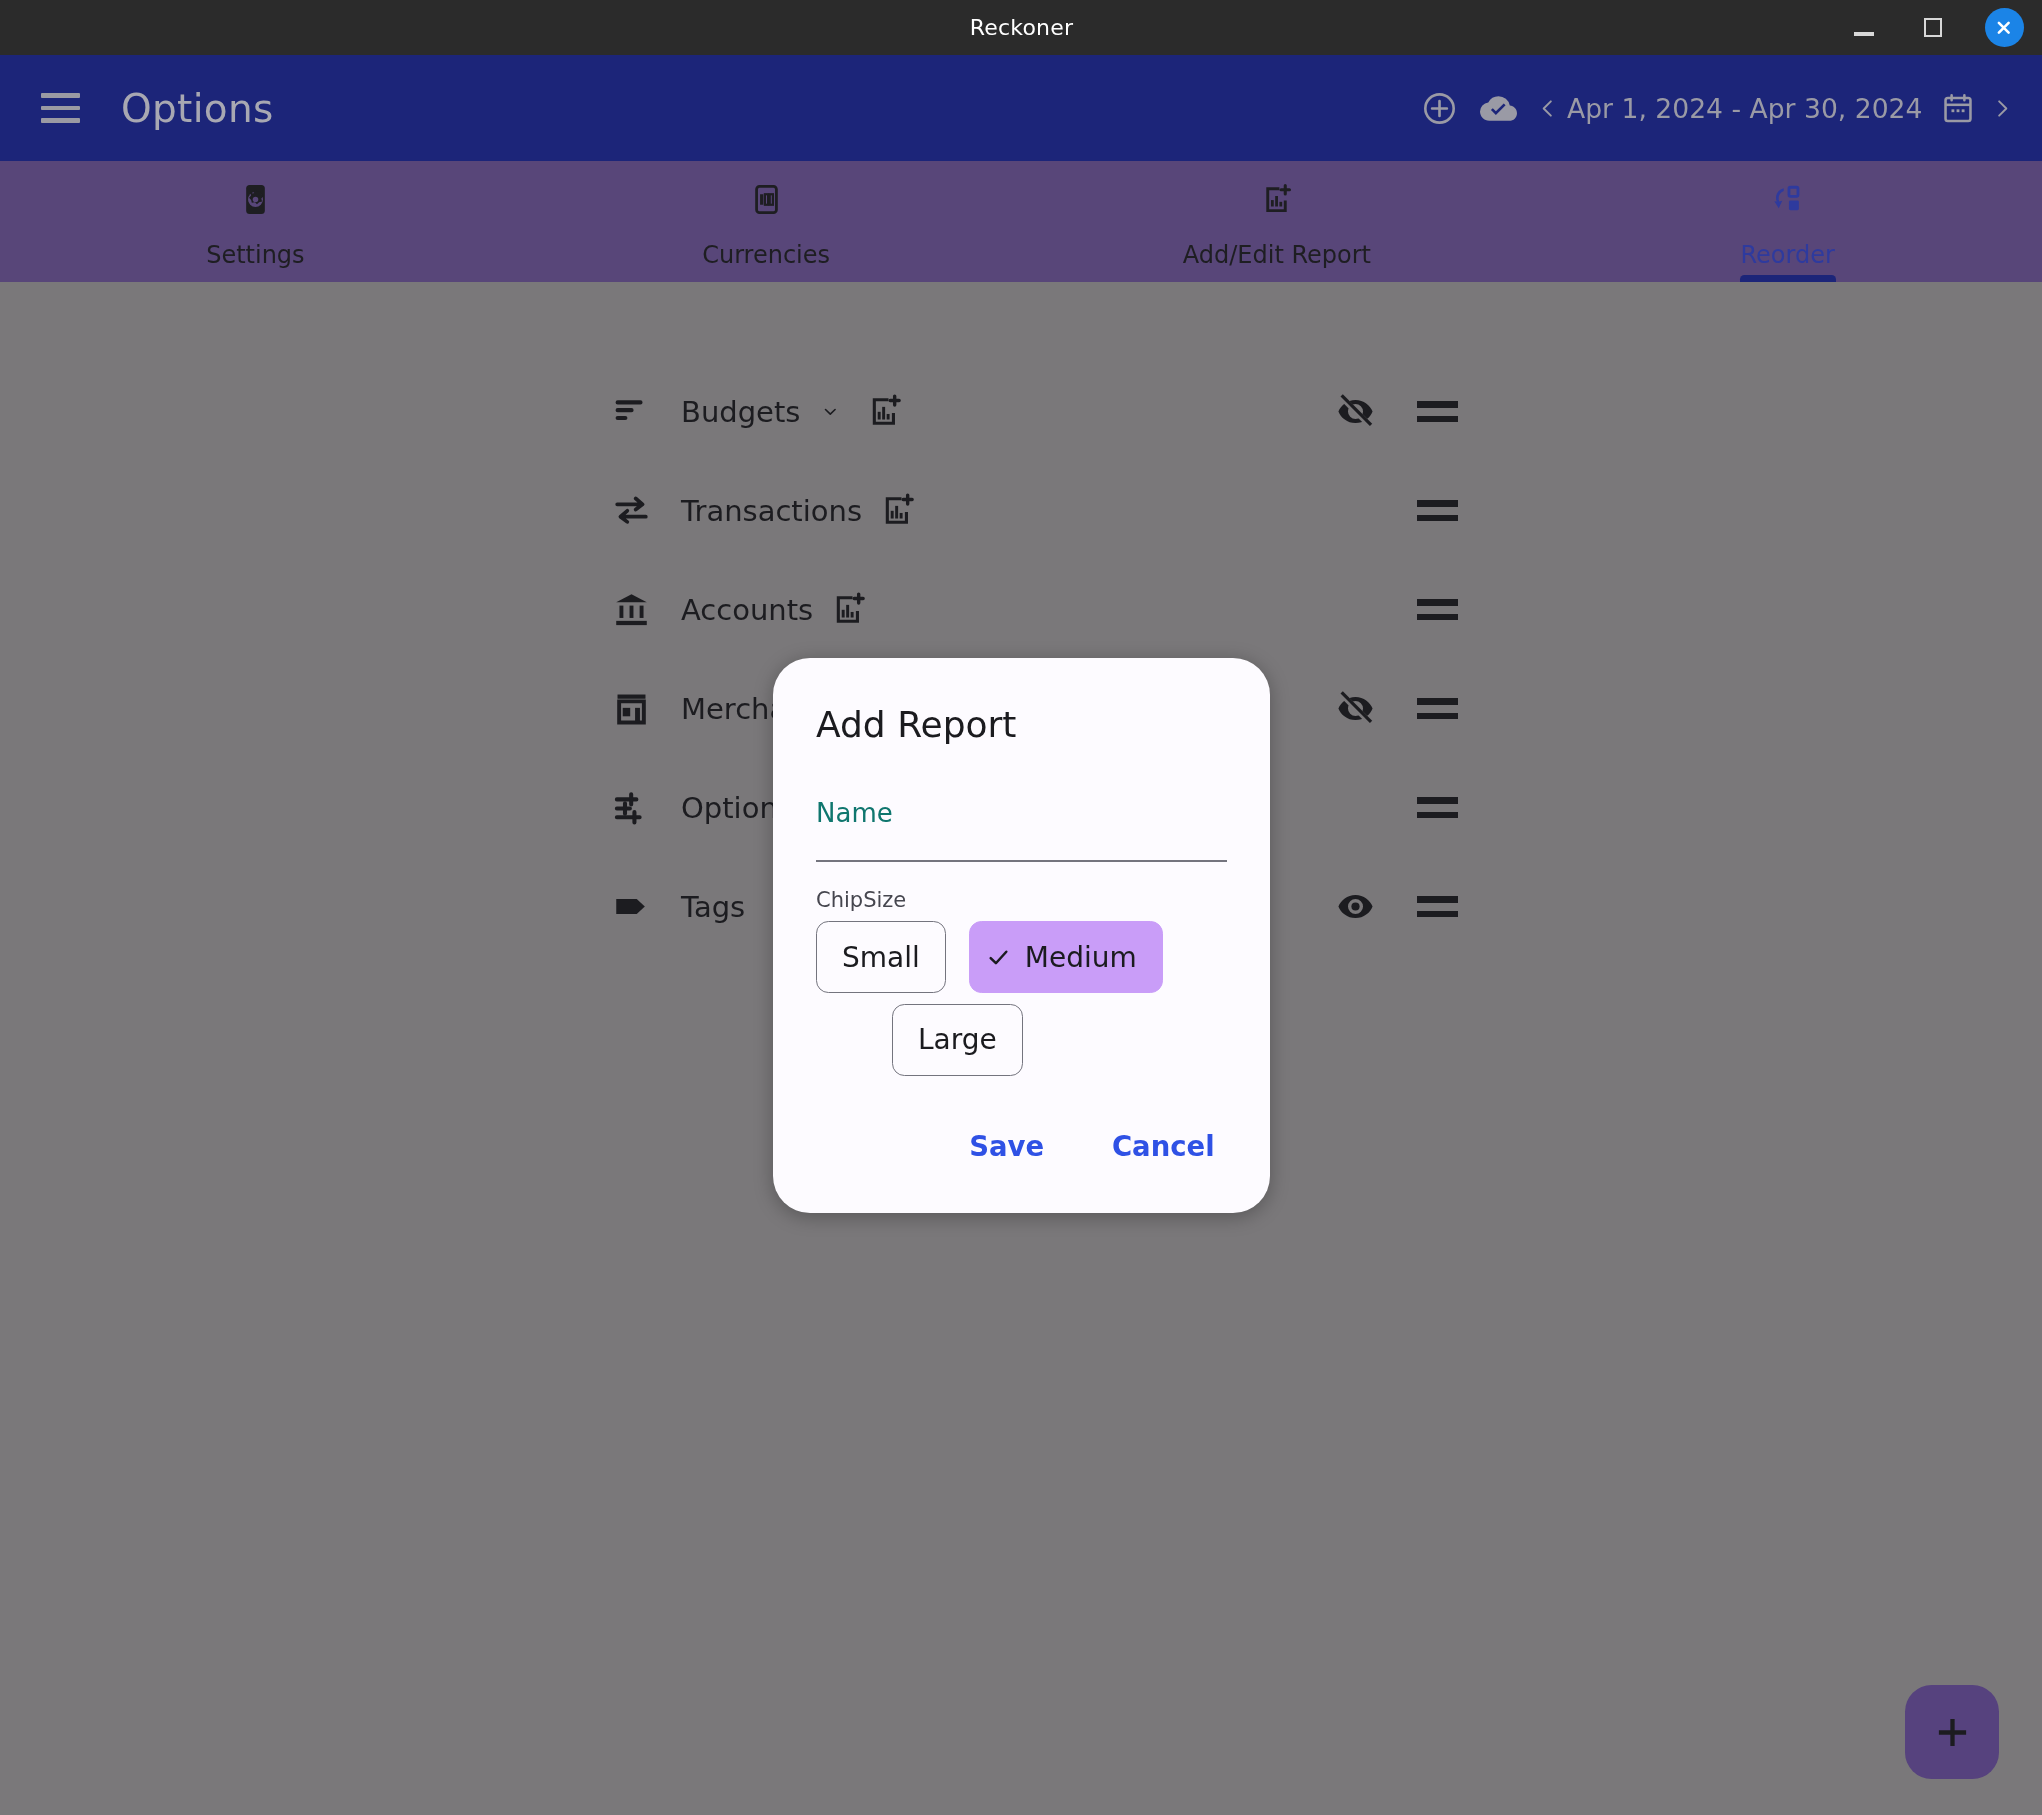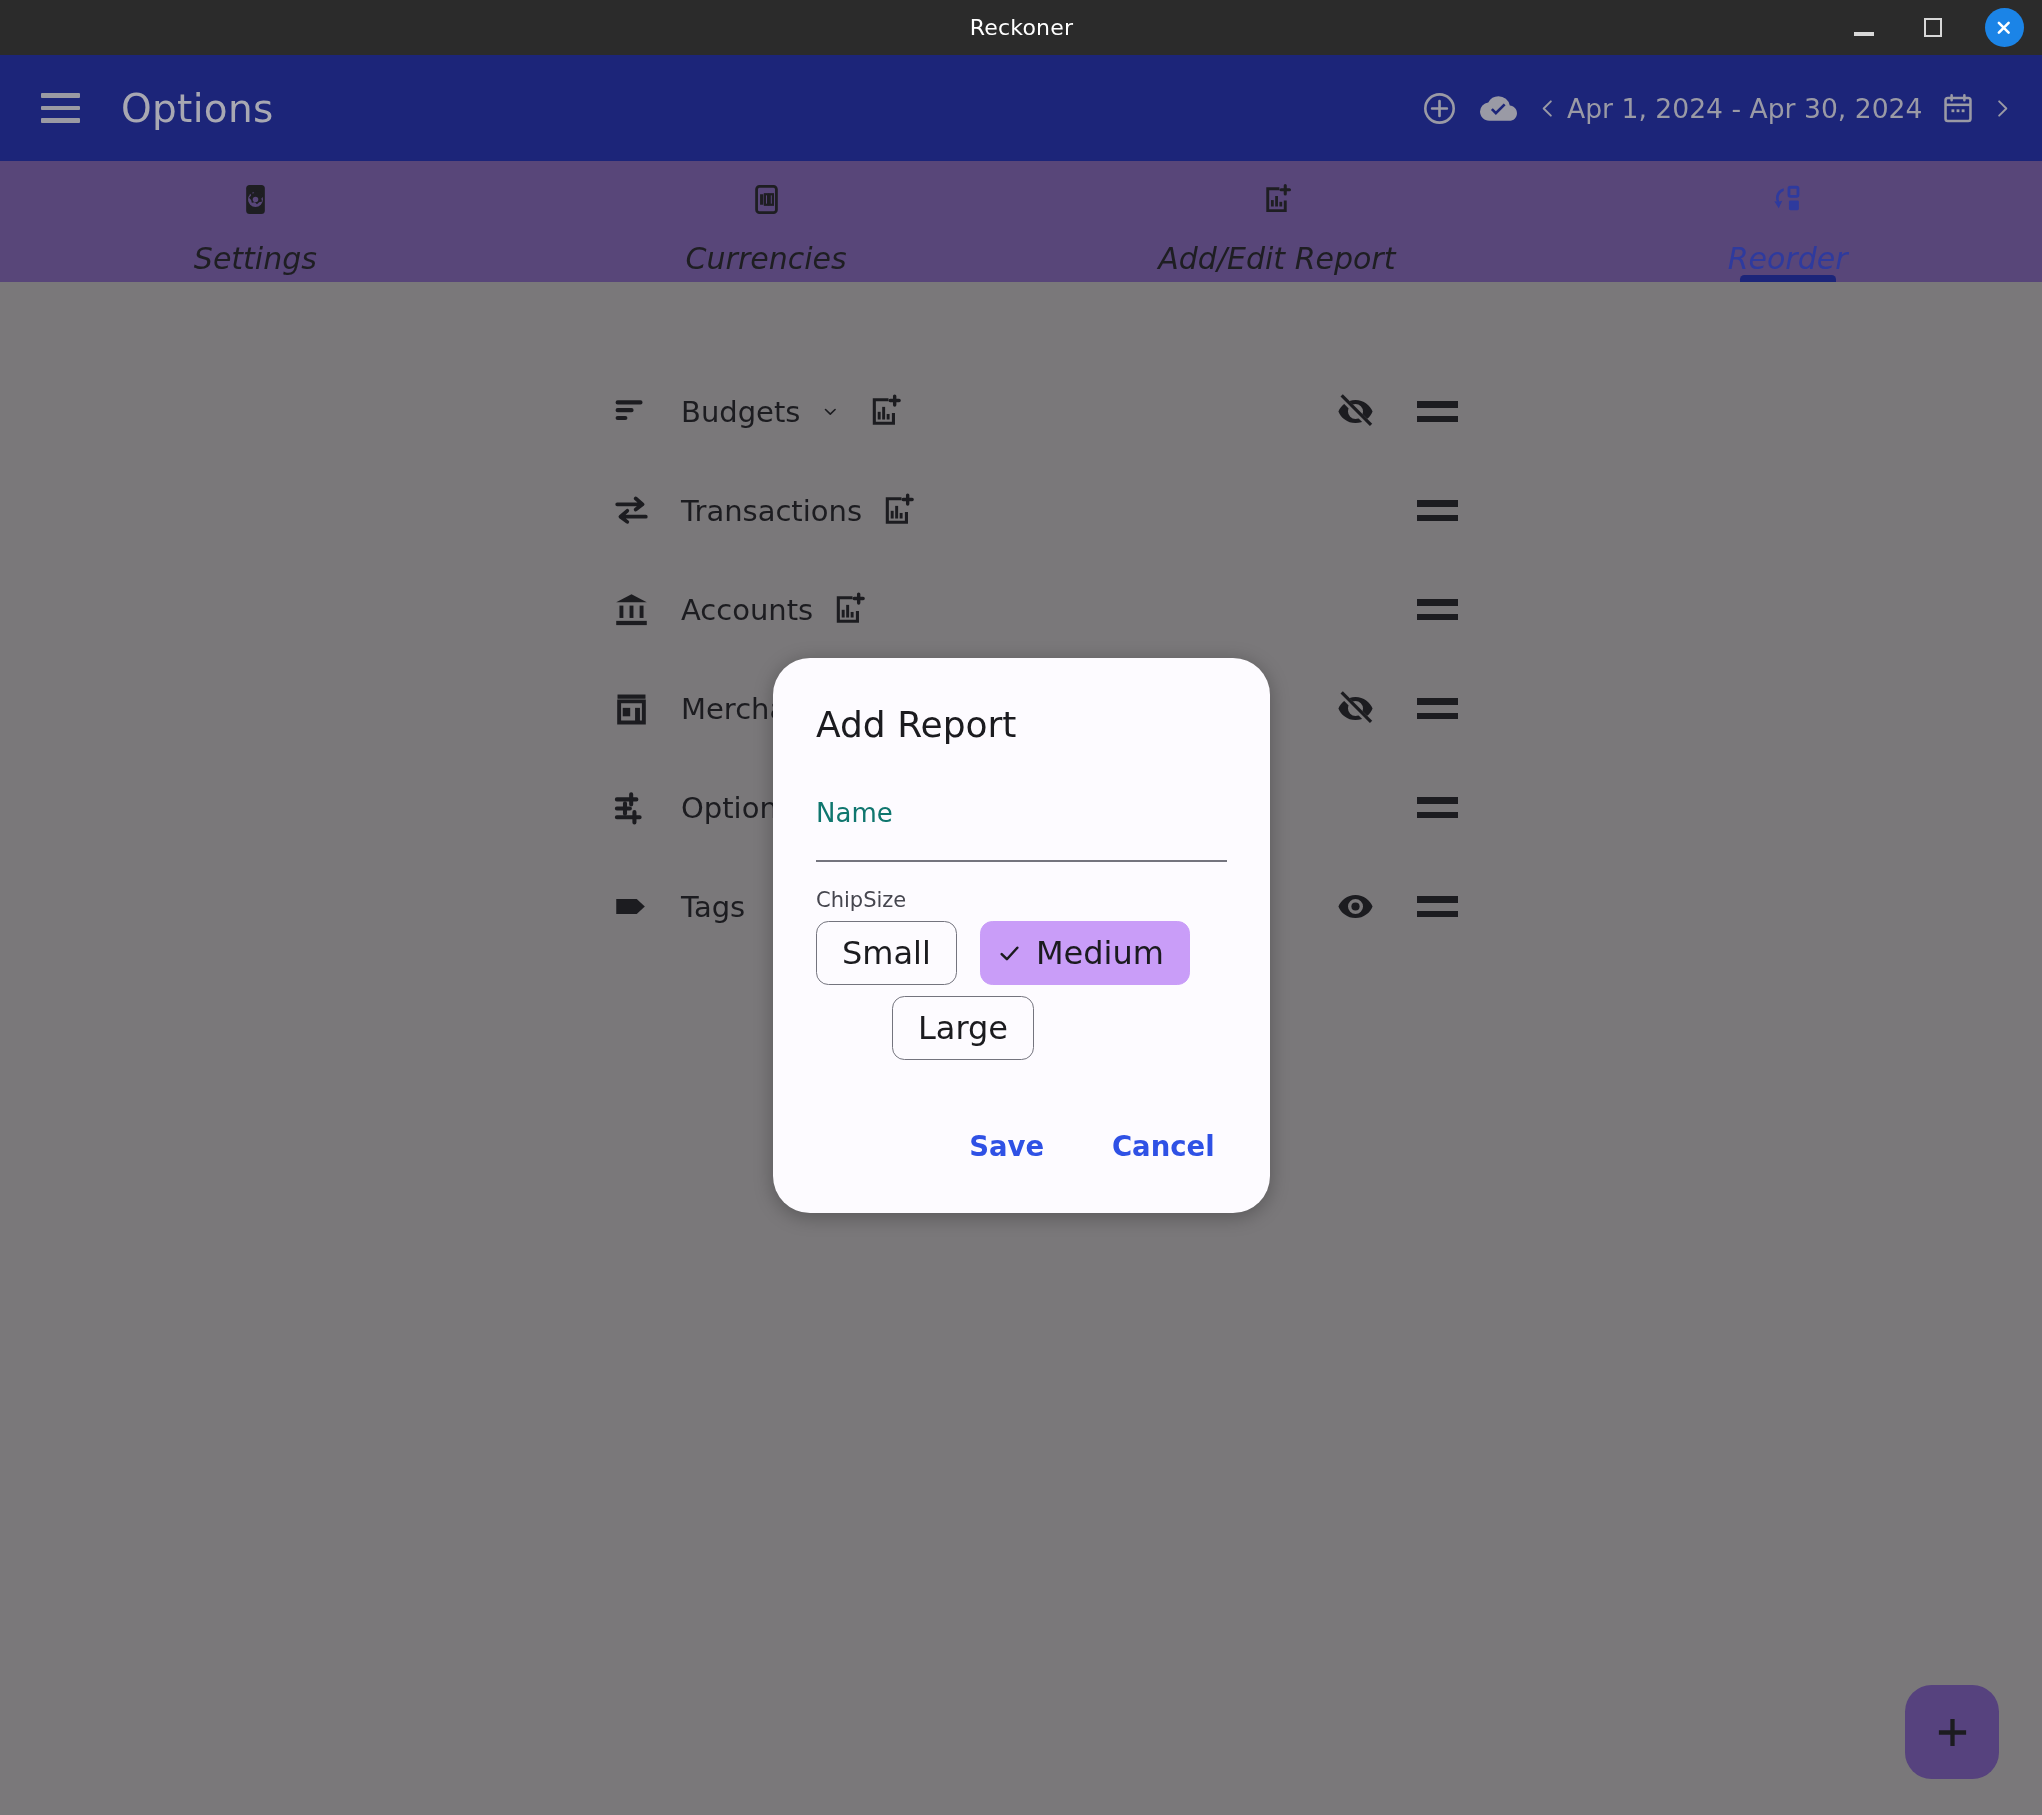--- a/index.html
+++ b/index.html
@@ -57,21 +57,21 @@
   .tabbar {
     position: absolute; left: 0; top: 161px; width: 2043px; height: 121px;
     background: #584679; display: flex;
   }
   .tab {
     flex: 1; position: relative; display: flex; flex-direction: column;
     align-items: center; justify-content: flex-start; padding-top: 14px; cursor: pointer;
   }
   .tab-icon { height: 48px; display: flex; align-items: center; justify-content: center; }
   .tab-icon svg { width: 35px; height: 37px; }
-  .tab-label { margin-top: 17.7px; font-size: 30px; color: #1e1e22; font-style: italic; }
+  .tab-label { margin-top: 17.7px; font-size: 24px; color: #1e1e22; }
   .tab.active .tab-label { color: #2e3a9e; }
   .tab.active .tab-icon svg { fill: #2e3a9e; }
   .tab-indicator {
     position: absolute; bottom: 0; left: 50%; transform: translateX(-50%);
     width: 96px; height: 7px; background: #1c2579; border-radius: 4.4px 4.4px 0 0;
   }
 
   
   .content {
     position: absolute; left: 0; top: 282px; width: 2043px; height: 1534px;
@@ -111,23 +111,23 @@
     box-shadow: 0 3.5px 19.5px rgba(0,0,0,.28);
     padding: 39px 43px 0 43px;
   }
   .dialog-title { font-size: 36px; color: #1b1b1f; margin-top: 7px; }
   .field { margin-top: 53px; }
   .field-label { font-size: 26px; color: #0f766e; }
   .field-underline { margin-top: 32px; height: 1.8px; background: #74747e; }
   .chip-group-label { margin-top: 26.6px; font-size: 21px; color: #46464f; }
   .chips { margin-top: 8.9px; display: flex; flex-wrap: wrap; gap: 23px; }
   .chip {
-    height: 64px; border: 1.8px solid #74747e; border-radius: 12.4px;
+    height: 72px; border: 1.8px solid #74747e; border-radius: 12.4px;
     background: transparent; display: inline-flex; align-items: center; gap: 14px;
-    padding: 0 25px; font-size: 32px; color: #1b1b1f; cursor: pointer;
+    padding: 0 25px; font-size: 28px; color: #1b1b1f; cursor: pointer;
   }
   .chip.selected { background: #c99df8; border-color: #c99df8; padding-left: 16px; }
   .chip .check { width: 25px; height: 25px; display: none; }
   .chip.selected .check { display: inline-block; }
   .chip-row2 { margin-top: 10.6px; display: flex; padding-left: 76px; }
   .dialog-actions {
     position: absolute; right: 43px; bottom: 42px; display: flex; gap: 43px; align-items: center;
   }
   .dlg-btn { font-size: 27.5px; color: #2f51e5; font-weight: 600; background: none; border: none;
     cursor: pointer; font-family: inherit; padding: 8.9px 12.4px; }

